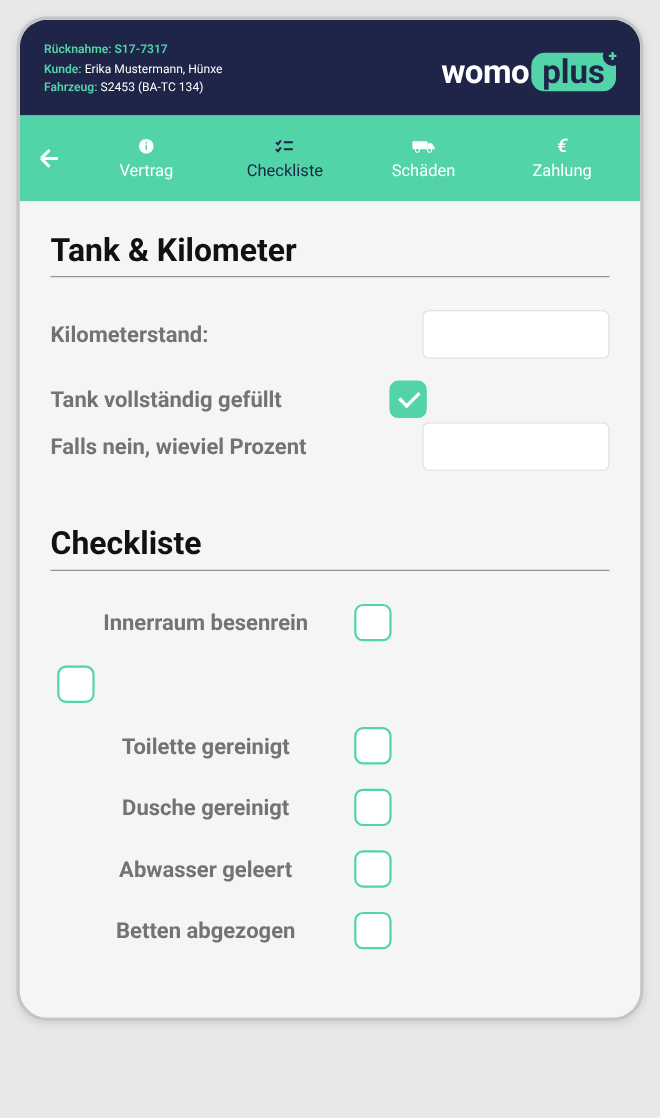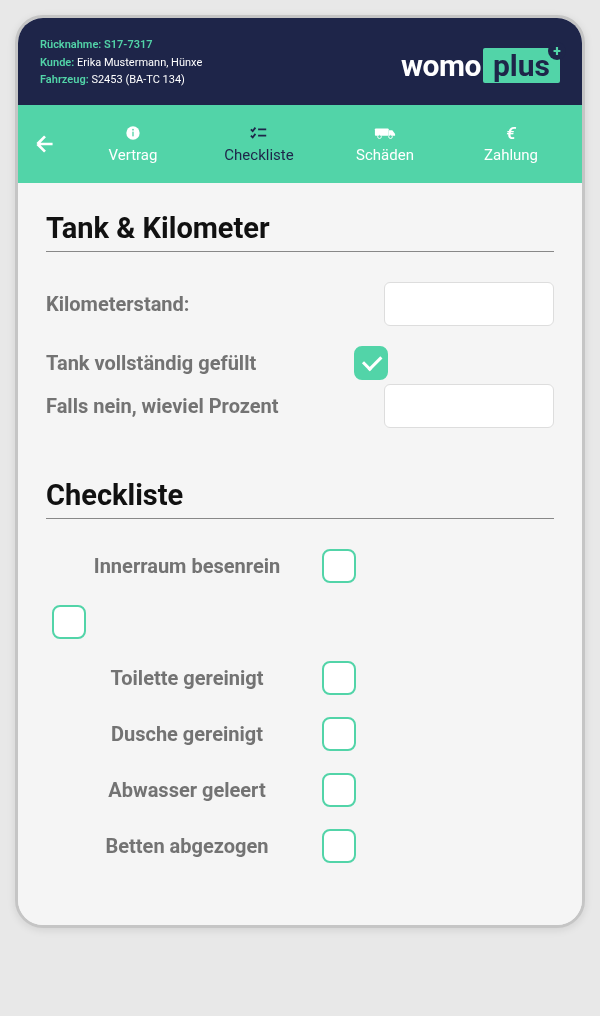--- a/index.html
+++ b/index.html
@@ -50,21 +50,21 @@
       font-size: 30px;
       font-weight: 700;
       letter-spacing: -0.5px;
     }
     .logo-plus {
       background: #52d4a8;
       color: #1e2549;
       font-size: 30px;
       font-weight: 700;
       padding: 0 10px;
-      border-radius: 2px;
+      border-radius: 12px;
       margin-left: 2px;
       position: relative;
     }
     .logo-badge {
       position: absolute;
       top: -6px;
       right: -6px;
       width: 18px;
       height: 18px;
       background: #1e2549;

